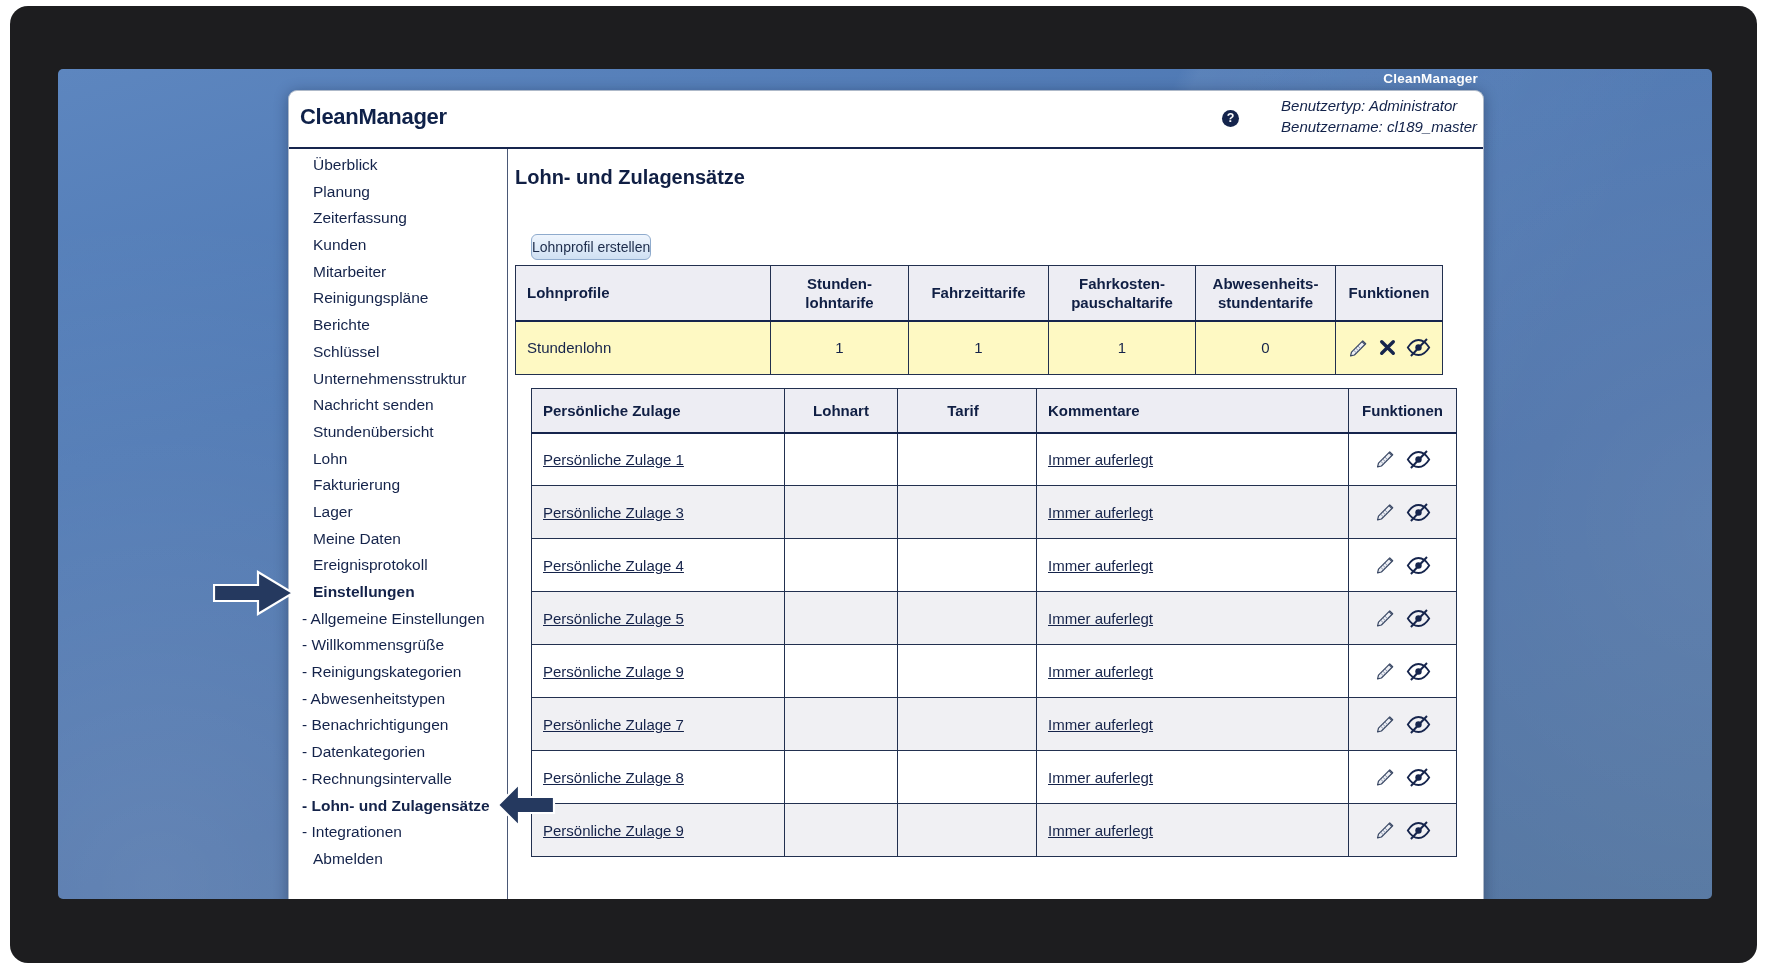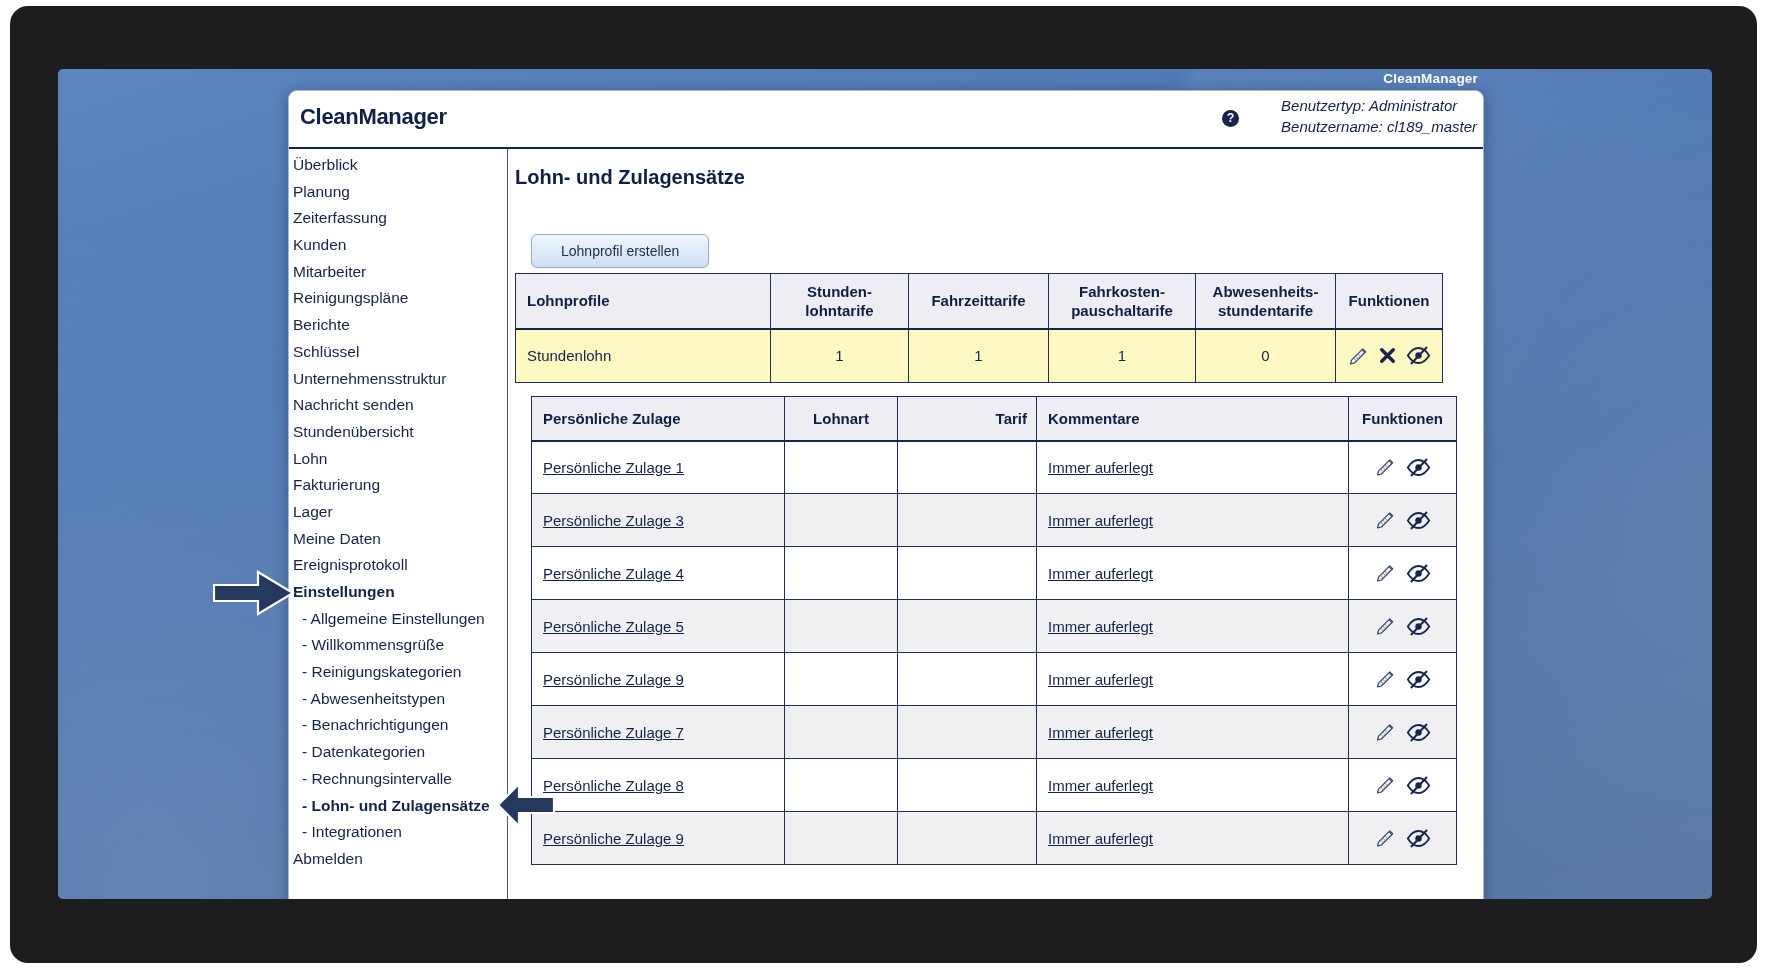--- a/index.html
+++ b/index.html
@@ -44,47 +44,47 @@
   .help-icon{
     position:absolute;right:244px;top:19px;width:17px;height:17px;border-radius:50%;
     background:#14244c;color:#fff;font-size:12.5px;font-weight:bold;text-align:center;line-height:17px;cursor:pointer;
   }
   .user-info{position:absolute;right:6px;top:4px;text-align:left;font-style:italic;
     font-size:15px;line-height:21px;color:#12224a;}
   .win-body{display:flex;height:calc(100% - 58px);}
   
   .sidebar{width:219px;box-sizing:border-box;border-right:1px solid #4a5876;
     padding-top:3px;overflow:hidden;flex:none;}
-  .side-item{height:26.7px;line-height:26.7px;padding-left:4px;font-size:15.5px;
+  .side-item{height:26.7px;line-height:26.7px;padding-left:24px;font-size:15.5px;
     white-space:nowrap;color:#14234a;cursor:pointer;}
   .side-item.sub{padding-left:13px;}
   .side-item.bold{font-weight:bold;}
   
   .main{flex:1;padding:8px 0 0 6px;box-sizing:border-box;overflow:hidden;}
   .page-title{font-size:20px;font-weight:bold;color:#101f44;margin:8px 0 0 1px;line-height:24px;}
   .create-btn{
-    display:inline-block;margin:27px 0 0 17px;height:34px;padding:0 29px;
+    display:inline-block;margin:27px 0 0 17px;height:26px;padding:0 0;
     font-family:inherit;font-size:14px;color:#1c2b4a;
     background:linear-gradient(#eff5fd,#cfe0f3);
     border:1px solid #8fabcd;border-radius:6px;cursor:pointer;line-height:23px;
   }
   table{border-collapse:collapse;table-layout:fixed;}
   .t1{width:927px;margin:5px 0 0 1px;padding-left:8px;}
   .t2{width:925px;margin:13px 0 0 17px;}
   th,td{border:1px solid var(--c-tborder,#22304f);overflow:hidden;box-sizing:border-box;}
   thead th{background:var(--c-headerbg,#ededf3);color:#101f44;font-size:15px;font-weight:bold;
     white-space:pre-line;border-bottom:2px solid var(--c-line,#16254d);line-height:19px;}
   .t1 thead th{height:55px;}
   .t1 td{height:54px;font-size:15px;color:#15234a;background:#fef9c3;}
   .t2 thead th{height:44px;}
   .t2 td{height:53px;font-size:15px;color:#15234a;background:#fff;text-decoration:underline;}
   .t2 tbody tr:nth-child(even) td{background:var(--c-altrow,#f0f0f3);}
   .al{text-align:left;padding-left:11px;}
   .ac{text-align:center;}
-  .ar{text-align:right;padding-right:9px;}
+  .ar{text-align:center;padding-right:9px;}
   td.fn{white-space:nowrap;}
   .icon-btn{display:inline-block;vertical-align:middle;margin:0 5px;cursor:pointer;line-height:0;}
   
   .pointer{position:absolute;pointer-events:none;}
   .arrow-right{left:155px;top:500px;}
   .arrow-left{left:438px;top:712px;}
 </style>
 </head>
 <body>
 

